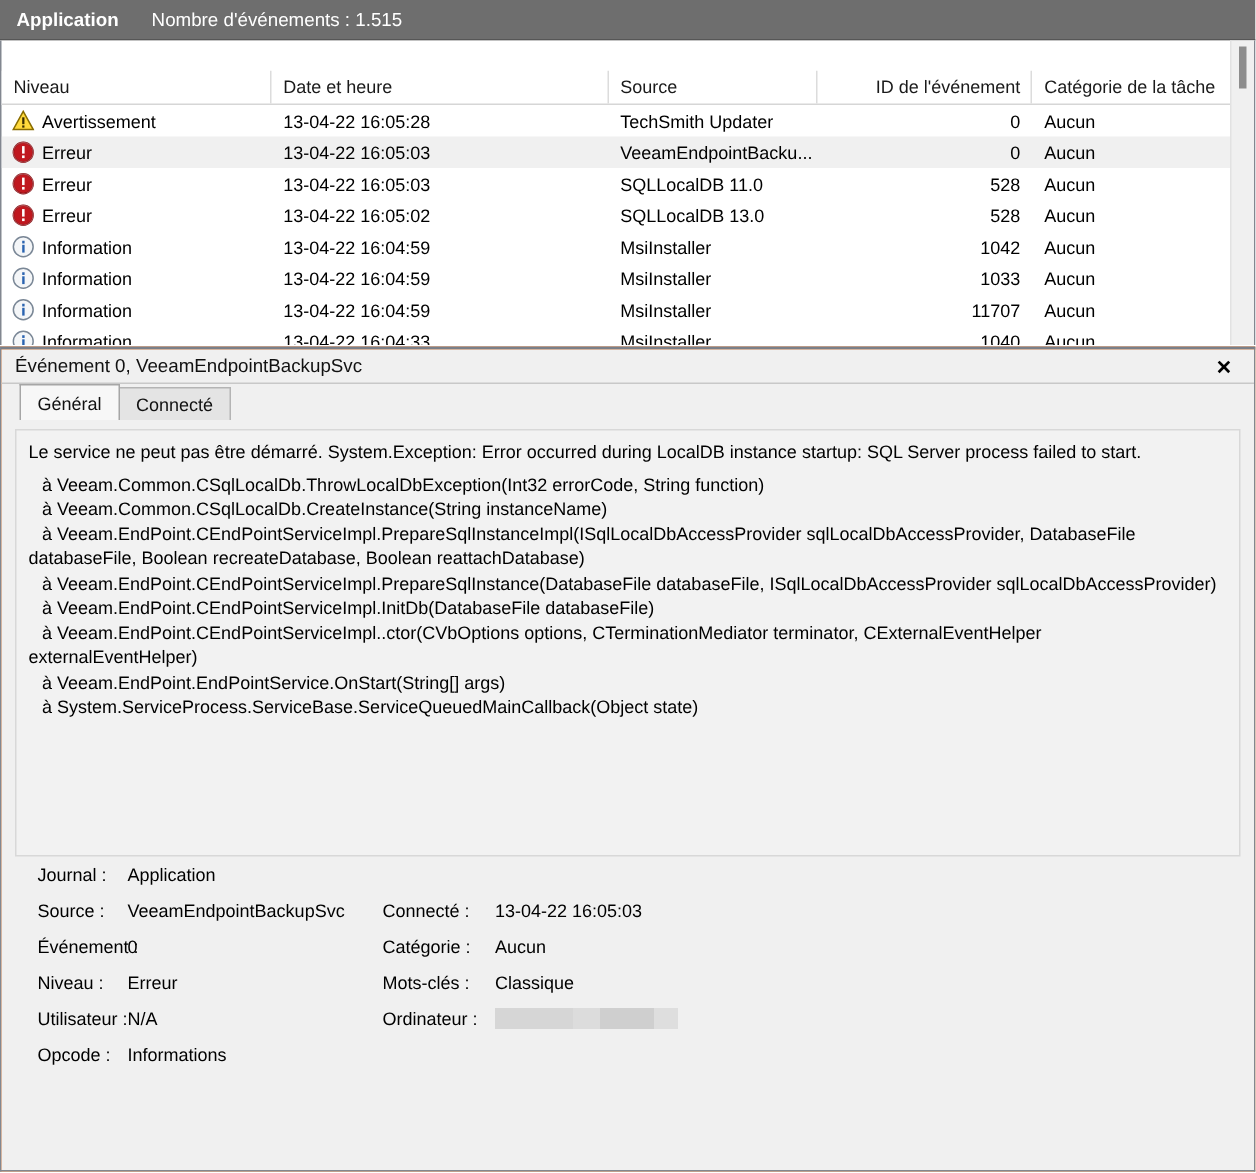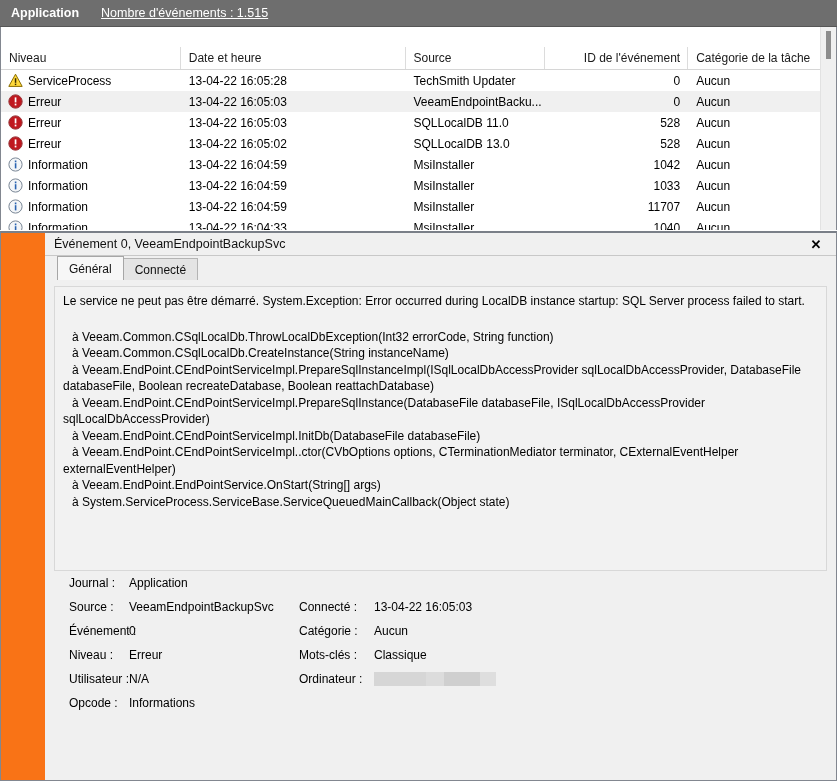--- a/index.html
+++ b/index.html
@@ -18,21 +18,21 @@
     height: 27px;
     background: #6e6e6e;
     color: #ffffff;
     display: flex;
     align-items: center;
     padding-left: 11px;
     font-size: 12.5px;
     border-bottom: 1px solid #565656;
   }
   .log-titlebar .log-name { font-weight: bold; margin-right: 22px; }
-  .log-titlebar .log-count { font-weight: normal; text-decoration: underline; }
+  .log-titlebar .log-count { font-weight: normal; }
 
   
   .list-wrap {
     position: relative;
     height: 203px;
     background: #ffffff;
     border-left: 1px solid #828790;
     border-right: 1px solid #828790;
     display: flex;
     flex-direction: column;
@@ -97,21 +97,20 @@
 
   
   .detail-pane {
     border: 1px solid #828790;
     border-top: 2px solid #7a7f88;
     margin-top: 1px;
     height: 550px;
     background: #f97316;
     display: flex;
     flex-direction: column;
-    padding-left: 44px;
   }
   .detail-head {
     height: 23px;
     background: #f0f0f0;
     display: flex;
     align-items: center;
     border-bottom: 1px solid #c8c8c8;
     flex: 0 0 auto;
   }
   .detail-head .dtitle {
@@ -169,21 +168,21 @@
   .msgbox {
     height: 285px;
     background: #f2f2f2;
     border: 1px solid #d8d8d8;
     padding: 6px 8px;
     overflow: hidden;
     font-size: 12px;
     color: #000000;
     line-height: 16.5px;
   }
-  .msgbox .m-first { margin-bottom: 19px; }
+  .msgbox .m-first { margin-bottom: 5px; }
   .msgbox .m-stack { padding-left: 0; }
   .msgbox .m-stack .ln { text-indent: 9px; }
   .msgbox .m-stack .ln.wrapline { text-indent: 0; }
 
   
   .meta {
     font-size: 12px;
     color: #000000;
   }
   .meta-row { display: flex; align-items: center; height: 24px; }
@@ -232,21 +231,21 @@
     <div class="rows" id="event-rows">
         <div class="erow">
           <div class="cell lvl" style="width: 180px;">
             <span class="ico">
               <svg width="15" height="15" viewBox="0 0 15 15">
                 <path d="M7.5 1.2 L14.2 13.4 L0.8 13.4 Z" fill="#ffd93b" stroke="#8a6d00" stroke-width="1"></path>
                 <rect x="6.8" y="5.2" width="1.5" height="4.6" fill="#3a2d00"></rect>
                 <rect x="6.8" y="10.6" width="1.5" height="1.5" fill="#3a2d00"></rect>
               </svg>
             </span>
-            <span>ServiceProcess</span>
+            <span>Avertissement</span>
           </div>
           <div class="cell" style="width: 225px;">13-04-22 16:05:28</div>
           <div class="cell" style="width: 140px;">TechSmith Updater</div>
           <div class="cell num" style="width: 143px;">0</div>
           <div class="cell" style="width: 148px;">Aucun</div>
         </div>
         <div class="erow sel">
           <div class="cell lvl" style="width: 180px;">
             <span class="ico">
               <svg width="15" height="15" viewBox="0 0 15 15">

